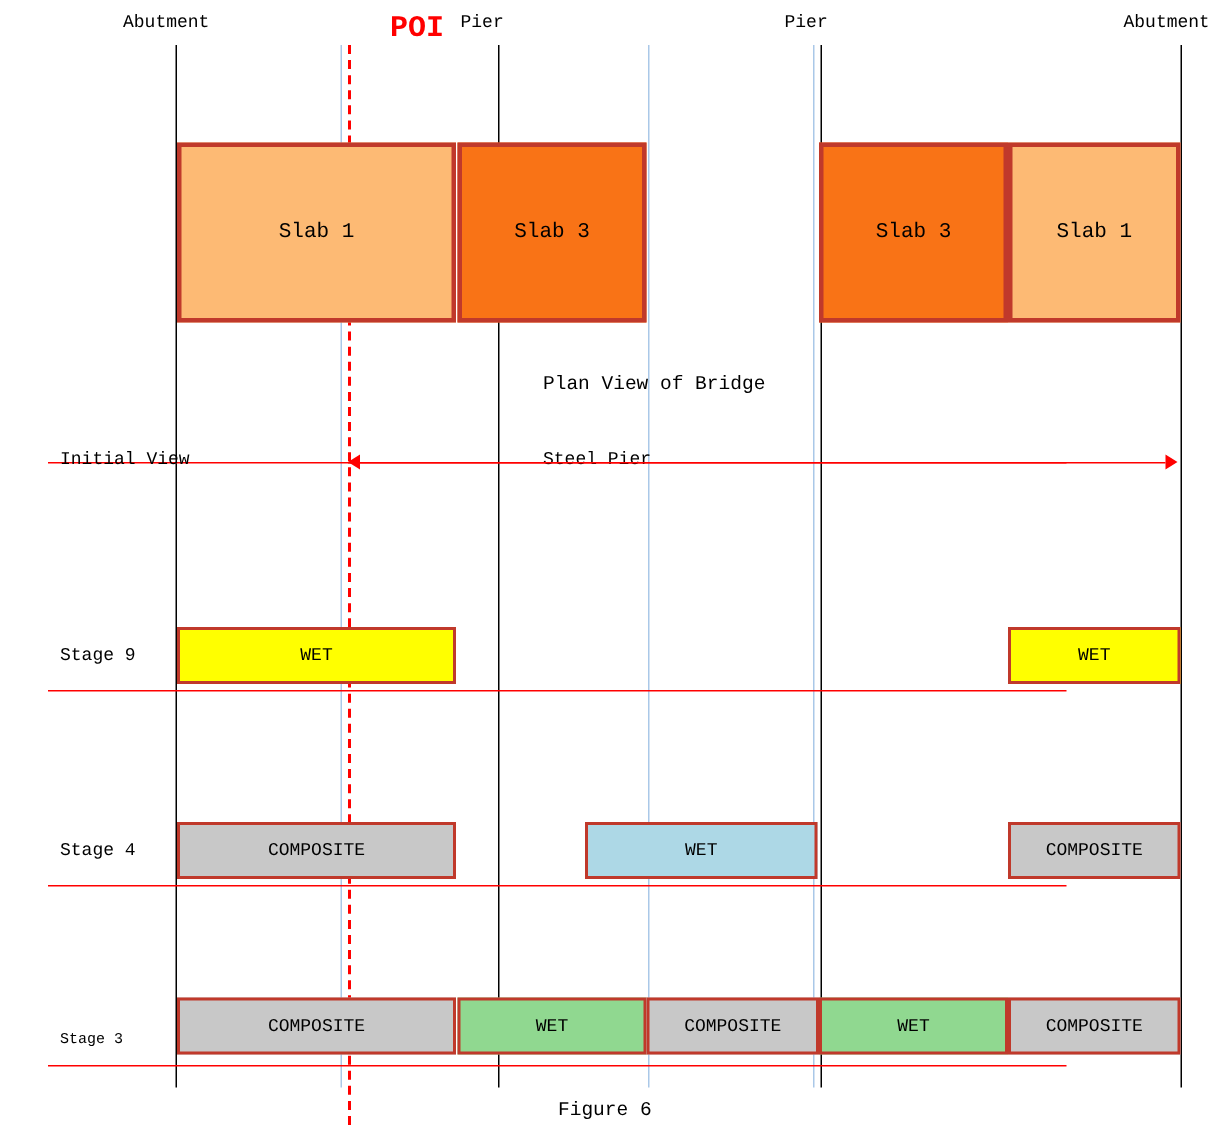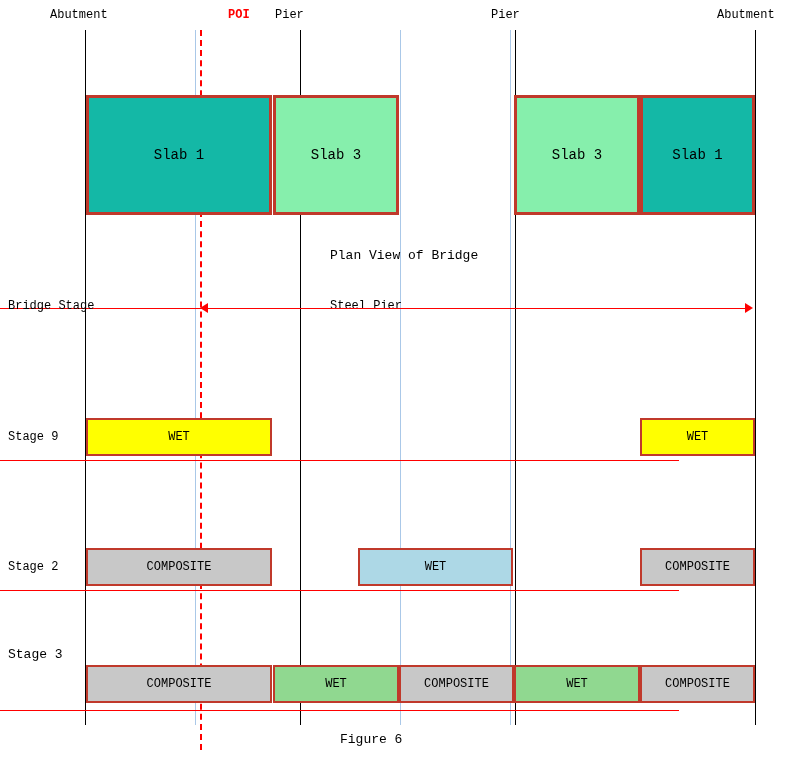--- a/index.html
+++ b/index.html
@@ -8,20 +8,21 @@
       font-family: 'Courier New', Courier, monospace;
       width: 805px;
       height: 760px;
       overflow: hidden;
       position: relative;
     }
     .diagram-container {
       position: relative;
       width: 679px;
       height: 760px;
+      margin-left: 32px;
     }
     
     .vline {
       position: absolute;
       top: 0;
       width: 1px;
       background: #000;
     }
     .vline-light {
       position: absolute;
@@ -46,22 +47,22 @@
     
     .slab-box {
       position: absolute;
       border: 3px solid #c0392b;
       display: flex;
       align-items: center;
       justify-content: center;
       font-size: 14px;
       font-family: 'Courier New', Courier, monospace;
     }
-    .slab-yellow { background: #14b8a6; }
-    .slab-green { background: #86efac; }
+    .slab-yellow { background: #fdba74; }
+    .slab-green { background: #f97316; }
     .slab-blue { background: #add8e6; }
     
     .stage-box {
       position: absolute;
       border: 2px solid #c0392b;
       display: flex;
       align-items: center;
       justify-content: center;
       font-size: 12px;
       font-family: 'Courier New', Courier, monospace;
@@ -114,21 +115,21 @@
   <div class="vline-light" style="left:400px; top:30px; height:695px;"></div>
   <div class="vline-light" style="left:510px; top:30px; height:695px;"></div>
 
   <div class="vline" style="left:515px; top:30px; height:695px;"></div>
 
   <div class="vline" style="left:755px; top:30px; height:695px;"></div>
 
   <div class="poi-line" style="left:200px; top:30px; height:720px;"></div>
 
   <div class="label" style="left:50px; top:8px;">Abutment</div>
-  <div class="label" style="left:188px; top:8px; color:red; font-weight:bold; font-size:12px;padding-left:40px;">POI</div>
+  <div class="label" style="left:188px; top:8px; color:red; font-weight:bold; font-size:20px;padding-left:40px;">POI</div>
   <div class="label" style="left:275px; top:8px;">Pier</div>
   <div class="label" style="left:491px; top:8px;">Pier</div>
   <div class="label" style="left:717px; top:8px;">Abutment</div>
 
   <div class="label" style="left:330px; top:248px; font-size:13px;">Plan View of Bridge</div>
 
   <div class="slab-box slab-yellow" style="left:86px; top:95px; width:186px; height:120px;">
     <span>Slab 1</span>
   </div>
 
@@ -139,56 +140,56 @@
 
   <div class="slab-box slab-green" style="left:514px; top:95px; width:126px; height:120px;">
     <span>Slab 3</span>
   </div>
 
   <div class="slab-box slab-yellow" style="left:640px; top:95px; width:115px; height:120px;">
     <span>Slab 1</span>
   </div>
 
   <div class="hline" style="top:308px;"></div>
-  <div class="label" style="left:8px; top:299px; font-size:12px;">Bridge Stage</div>
+  <div class="label" style="left:8px; top:299px; font-size:12px;">Initial View</div>
 
   <div class="label" style="left:330px; top:299px; font-size:12px;">Steel Pier</div>
 
   <div class="arrow-line" style="left:200px; top:308px; width:545px;"></div>
   <div class="arrow-head-right" style="left:745px; top:303px;"></div>
   <div class="arrow-head-left" style="left:200px; top:303px;"></div>
 
   <div class="hline" style="top:460px;"></div>
   <div class="label" style="left:8px; top:430px; font-size:12px;">Stage 9</div>
 
   <div class="stage-box box-yellow" style="left:86px; top:418px; width:186px; height:38px;">
     <span>WET</span>
   </div>
 
   <div class="stage-box box-yellow" style="left:640px; top:418px; width:115px; height:38px;">
     <span>WET</span>
   </div>
 
   <div class="hline" style="top:590px;"></div>
-  <div class="label" style="left:8px; top:560px; font-size:12px;">Stage 2</div>
+  <div class="label" style="left:8px; top:560px; font-size:12px;">Stage 4</div>
 
   <div class="stage-box box-gray" style="left:86px; top:548px; width:186px; height:38px;">
     <span>COMPOSITE</span>
   </div>
 
   <div class="stage-box box-lightblue" style="left:358px; top:548px; width:155px; height:38px;">
     <span>WET</span>
   </div>
 
   <div class="stage-box box-gray" style="left:640px; top:548px; width:115px; height:38px;">
     <span>COMPOSITE</span>
   </div>
 
   <div class="hline" style="top:710px;"></div>
-  <div class="label" style="left:8px; top:647px; font-size:13px;text-align:center;">Stage 3</div>
+  <div class="label" style="left:8px; top:688px; font-size:10px;text-align:center;">Stage 3</div>
 
   <div class="stage-box box-gray" style="left:86px; top:665px; width:186px; height:38px;">
     <span>COMPOSITE</span>
   </div>
 
   <div class="stage-box box-lightgreen" style="left:273px; top:665px; width:126px; height:38px;">
     <span>WET</span>
   </div>
 
   <div class="stage-box box-gray" style="left:399px; top:665px; width:115px; height:38px;">

